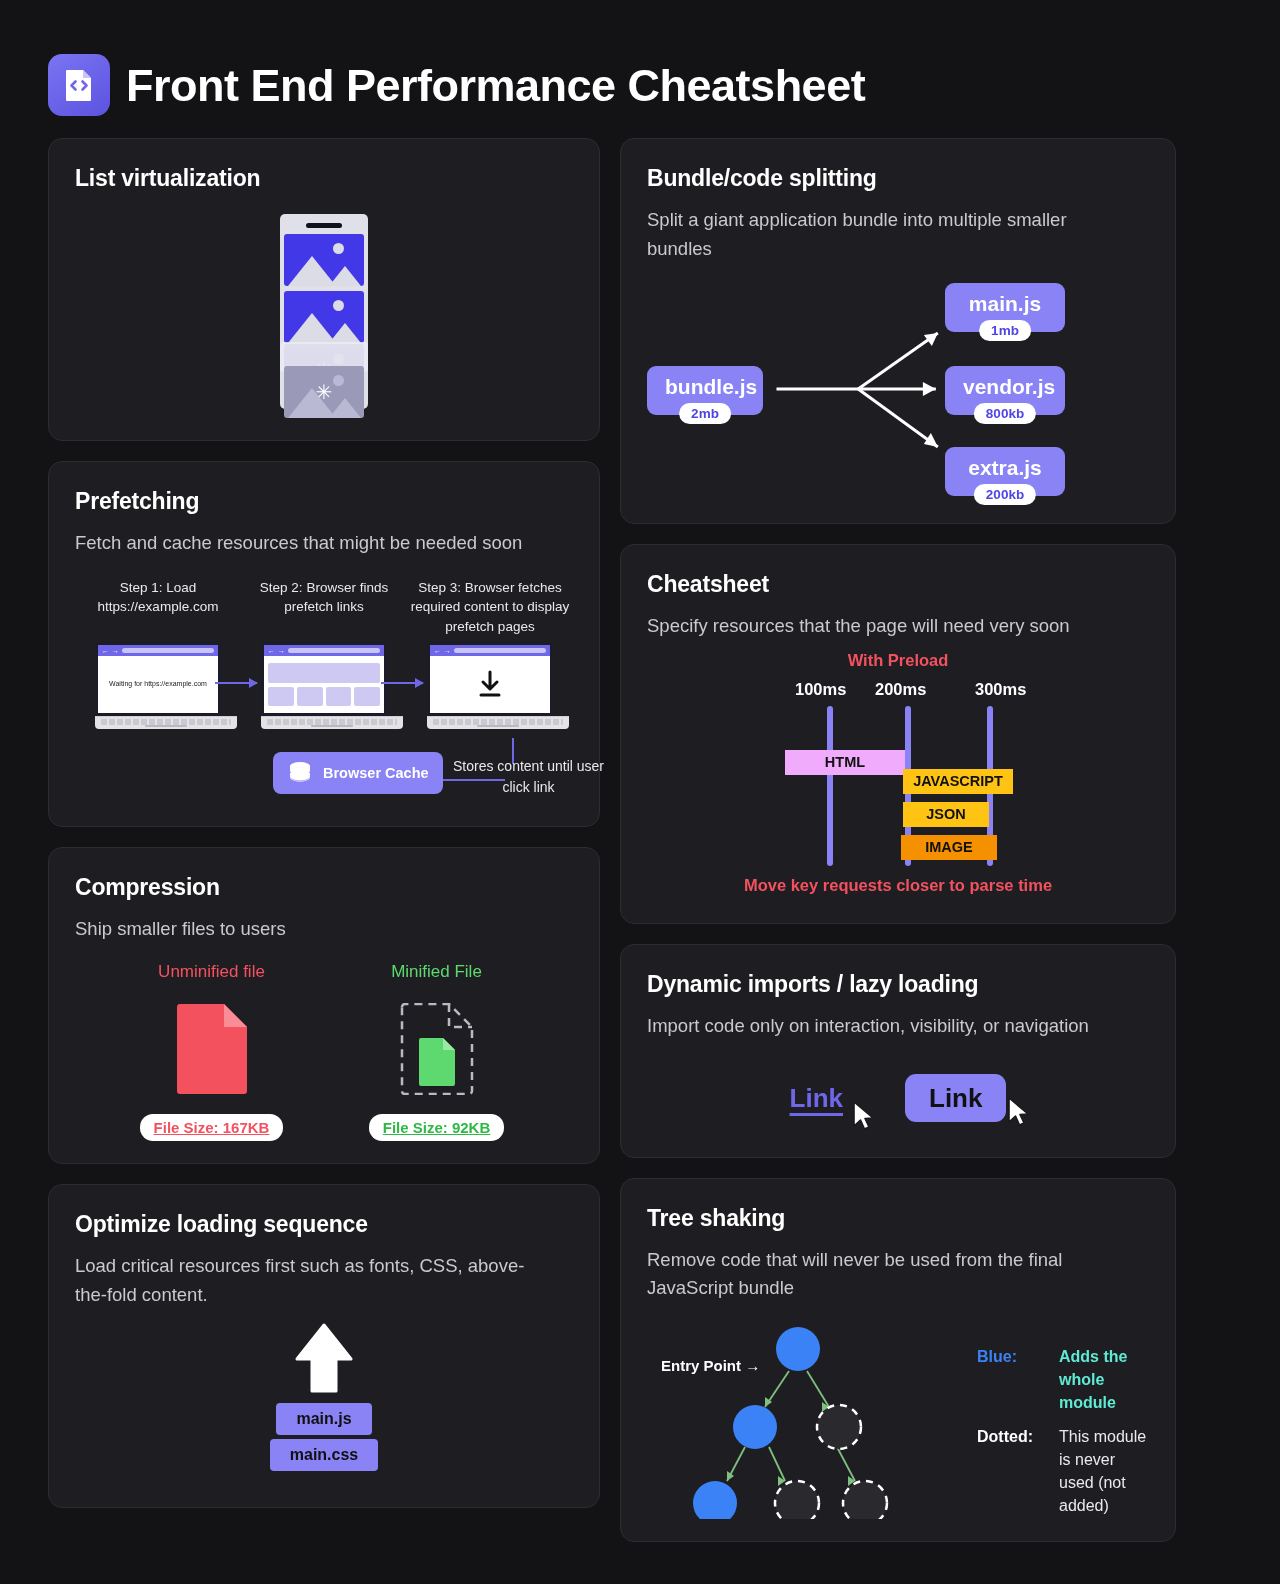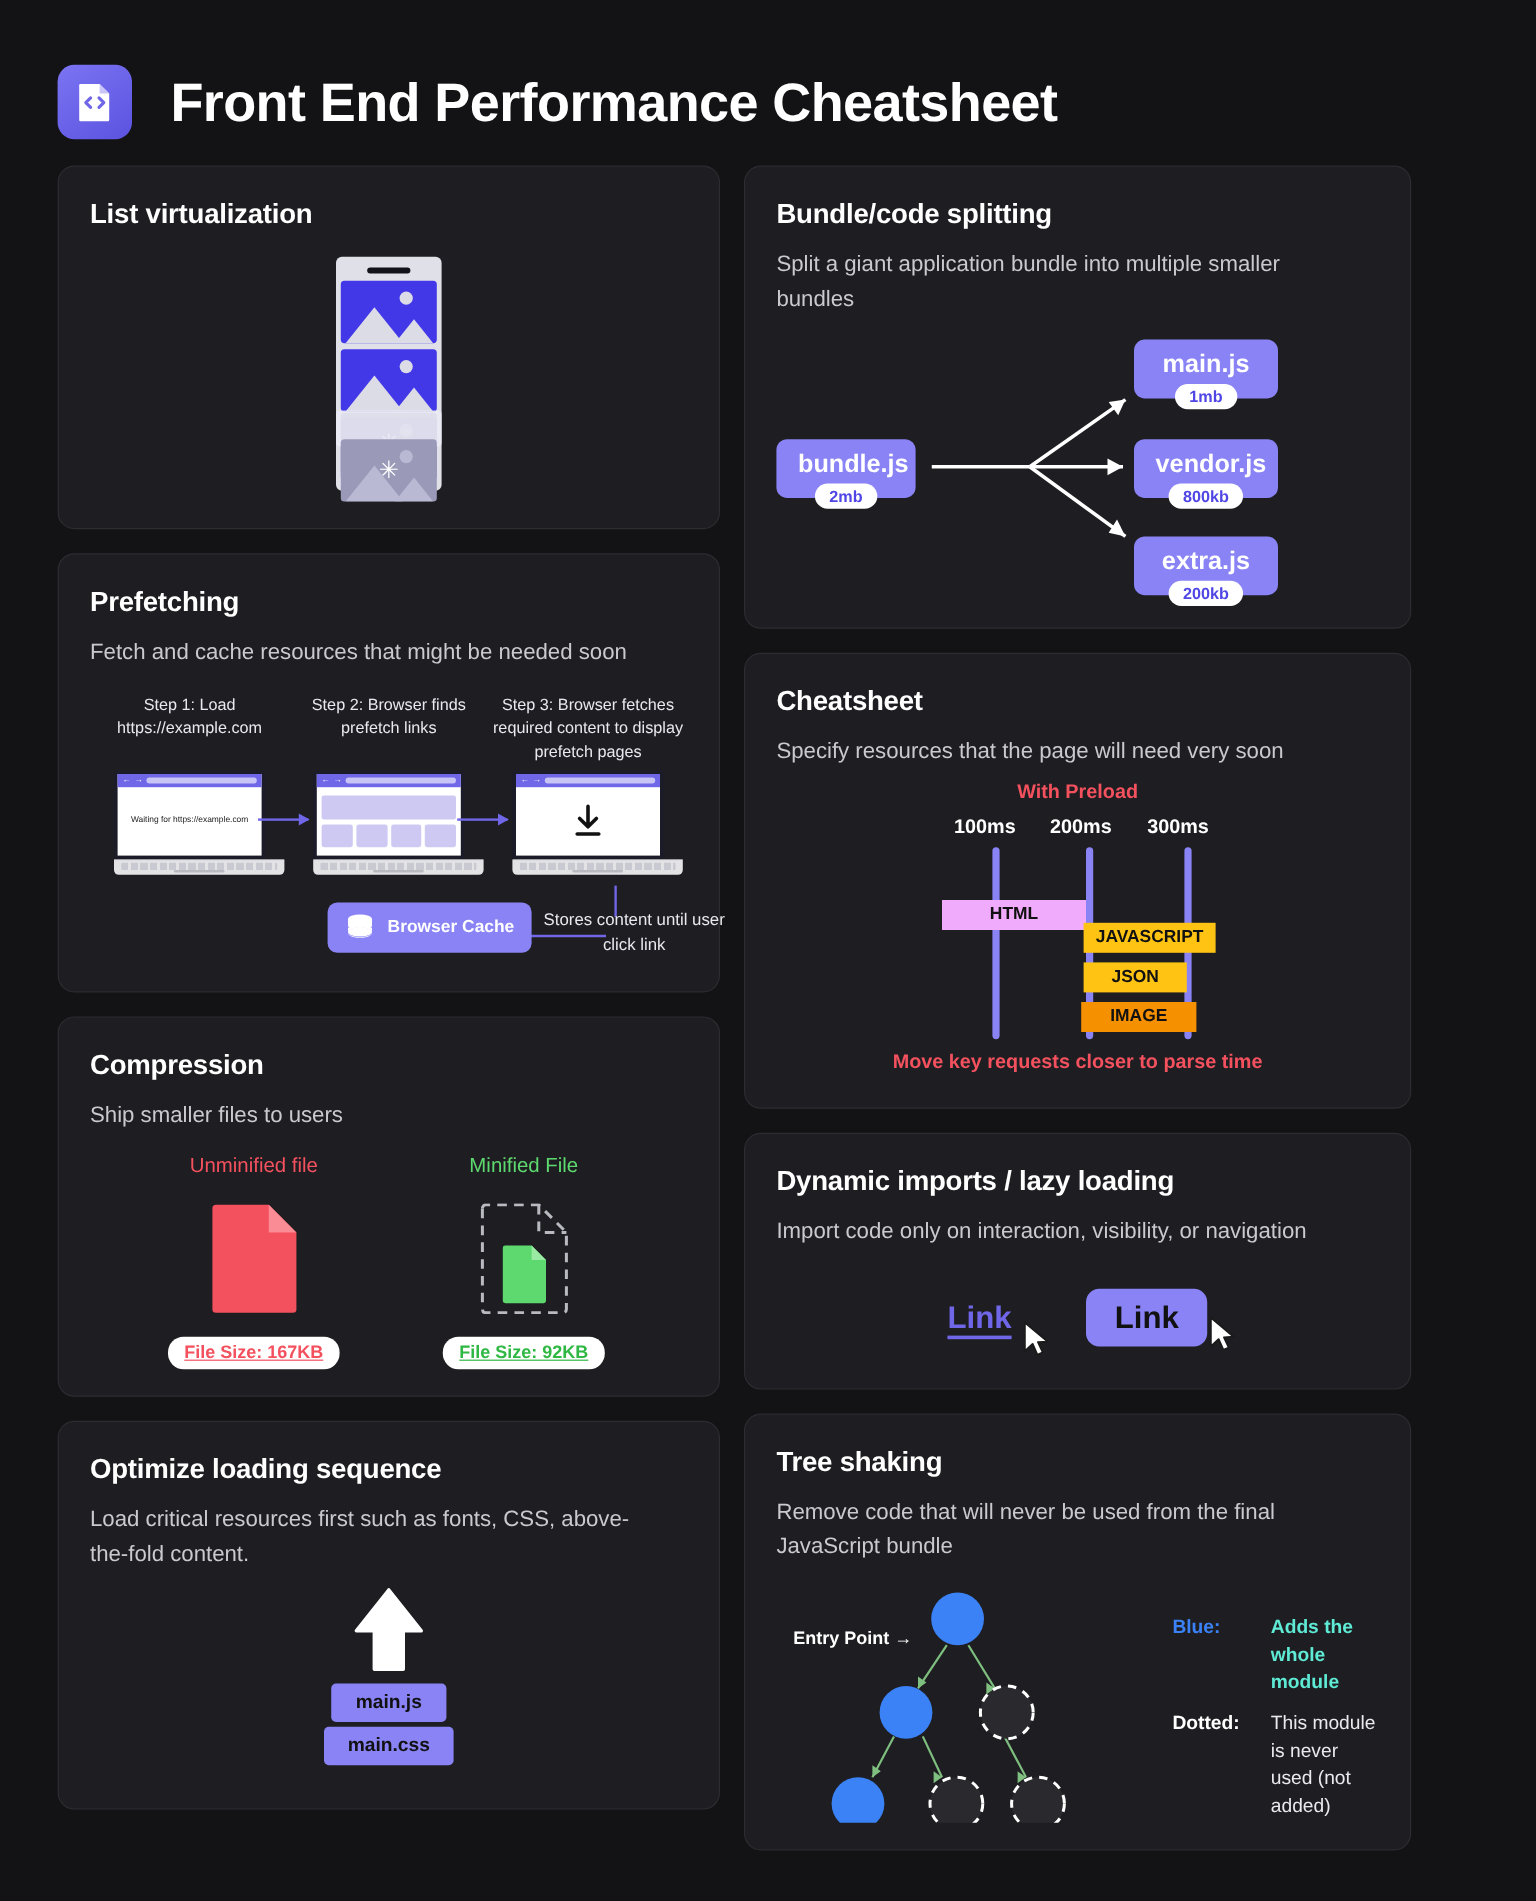--- a/index.html
+++ b/index.html
@@ -6,21 +6,21 @@
   body {
     width: 1280px; height: 1584px;
     background: #131316;
     font-family: "Liberation Sans", sans-serif;
     color: #ffffff;
     overflow: hidden;
   }
   .page { padding: 40px 48px 24px 48px; }
 
   
-  .header { display: flex; align-items: center; gap: 32px; padding: 14px 0 22px 0; }
+  .header { display: flex; align-items: center; gap: 16px; padding: 14px 0 22px 0; }
   .logo-tile {
     width: 62px; height: 62px; border-radius: 14px;
     background: linear-gradient(145deg,#7b74f2 0%,#5b53e0 100%);
     display: flex; align-items: center; justify-content: center;
     flex: none;
   }
   .page-title { font-size: 45px; font-weight: bold; letter-spacing: -0.5px; line-height: 1; }
 
   
   .grid { display: flex; gap: 20px; }
@@ -431,21 +431,21 @@
 
       <div class="card">
         <div class="card-title">Cheatsheet</div>
         <div class="card-desc" style="max-width:520px;">Specify resources that the page will need very soon</div>
 
         <div class="preload-dia">
           <div class="with-preload">With Preload</div>
           <div class="ms-labels">
             <div class="ms" style="left:148px;">100ms</div>
             <div class="ms" style="left:228px;">200ms</div>
-            <div class="ms" style="left:309px;">300ms</div>
+            <div class="ms" style="left:328px;">300ms</div>
           </div>
           <div class="tl-area">
             <div class="tline" style="left:180px;"></div>
             <div class="tline" style="left:258px;"></div>
             <div class="tline" style="left:340px;"></div>
             <div class="bar" style="left:138px; width:120px; top:44px; background:#f0abfc;">HTML</div>
             <div class="bar" style="left:256px; width:110px; top:63px; background:#ffc413;">JAVASCRIPT</div>
             <div class="bar" style="left:256px; width:86px;  top:96px; background:#ffc413;">JSON</div>
             <div class="bar" style="left:254px; width:96px;  top:129px; background:#f59000;">IMAGE</div>
           </div>

